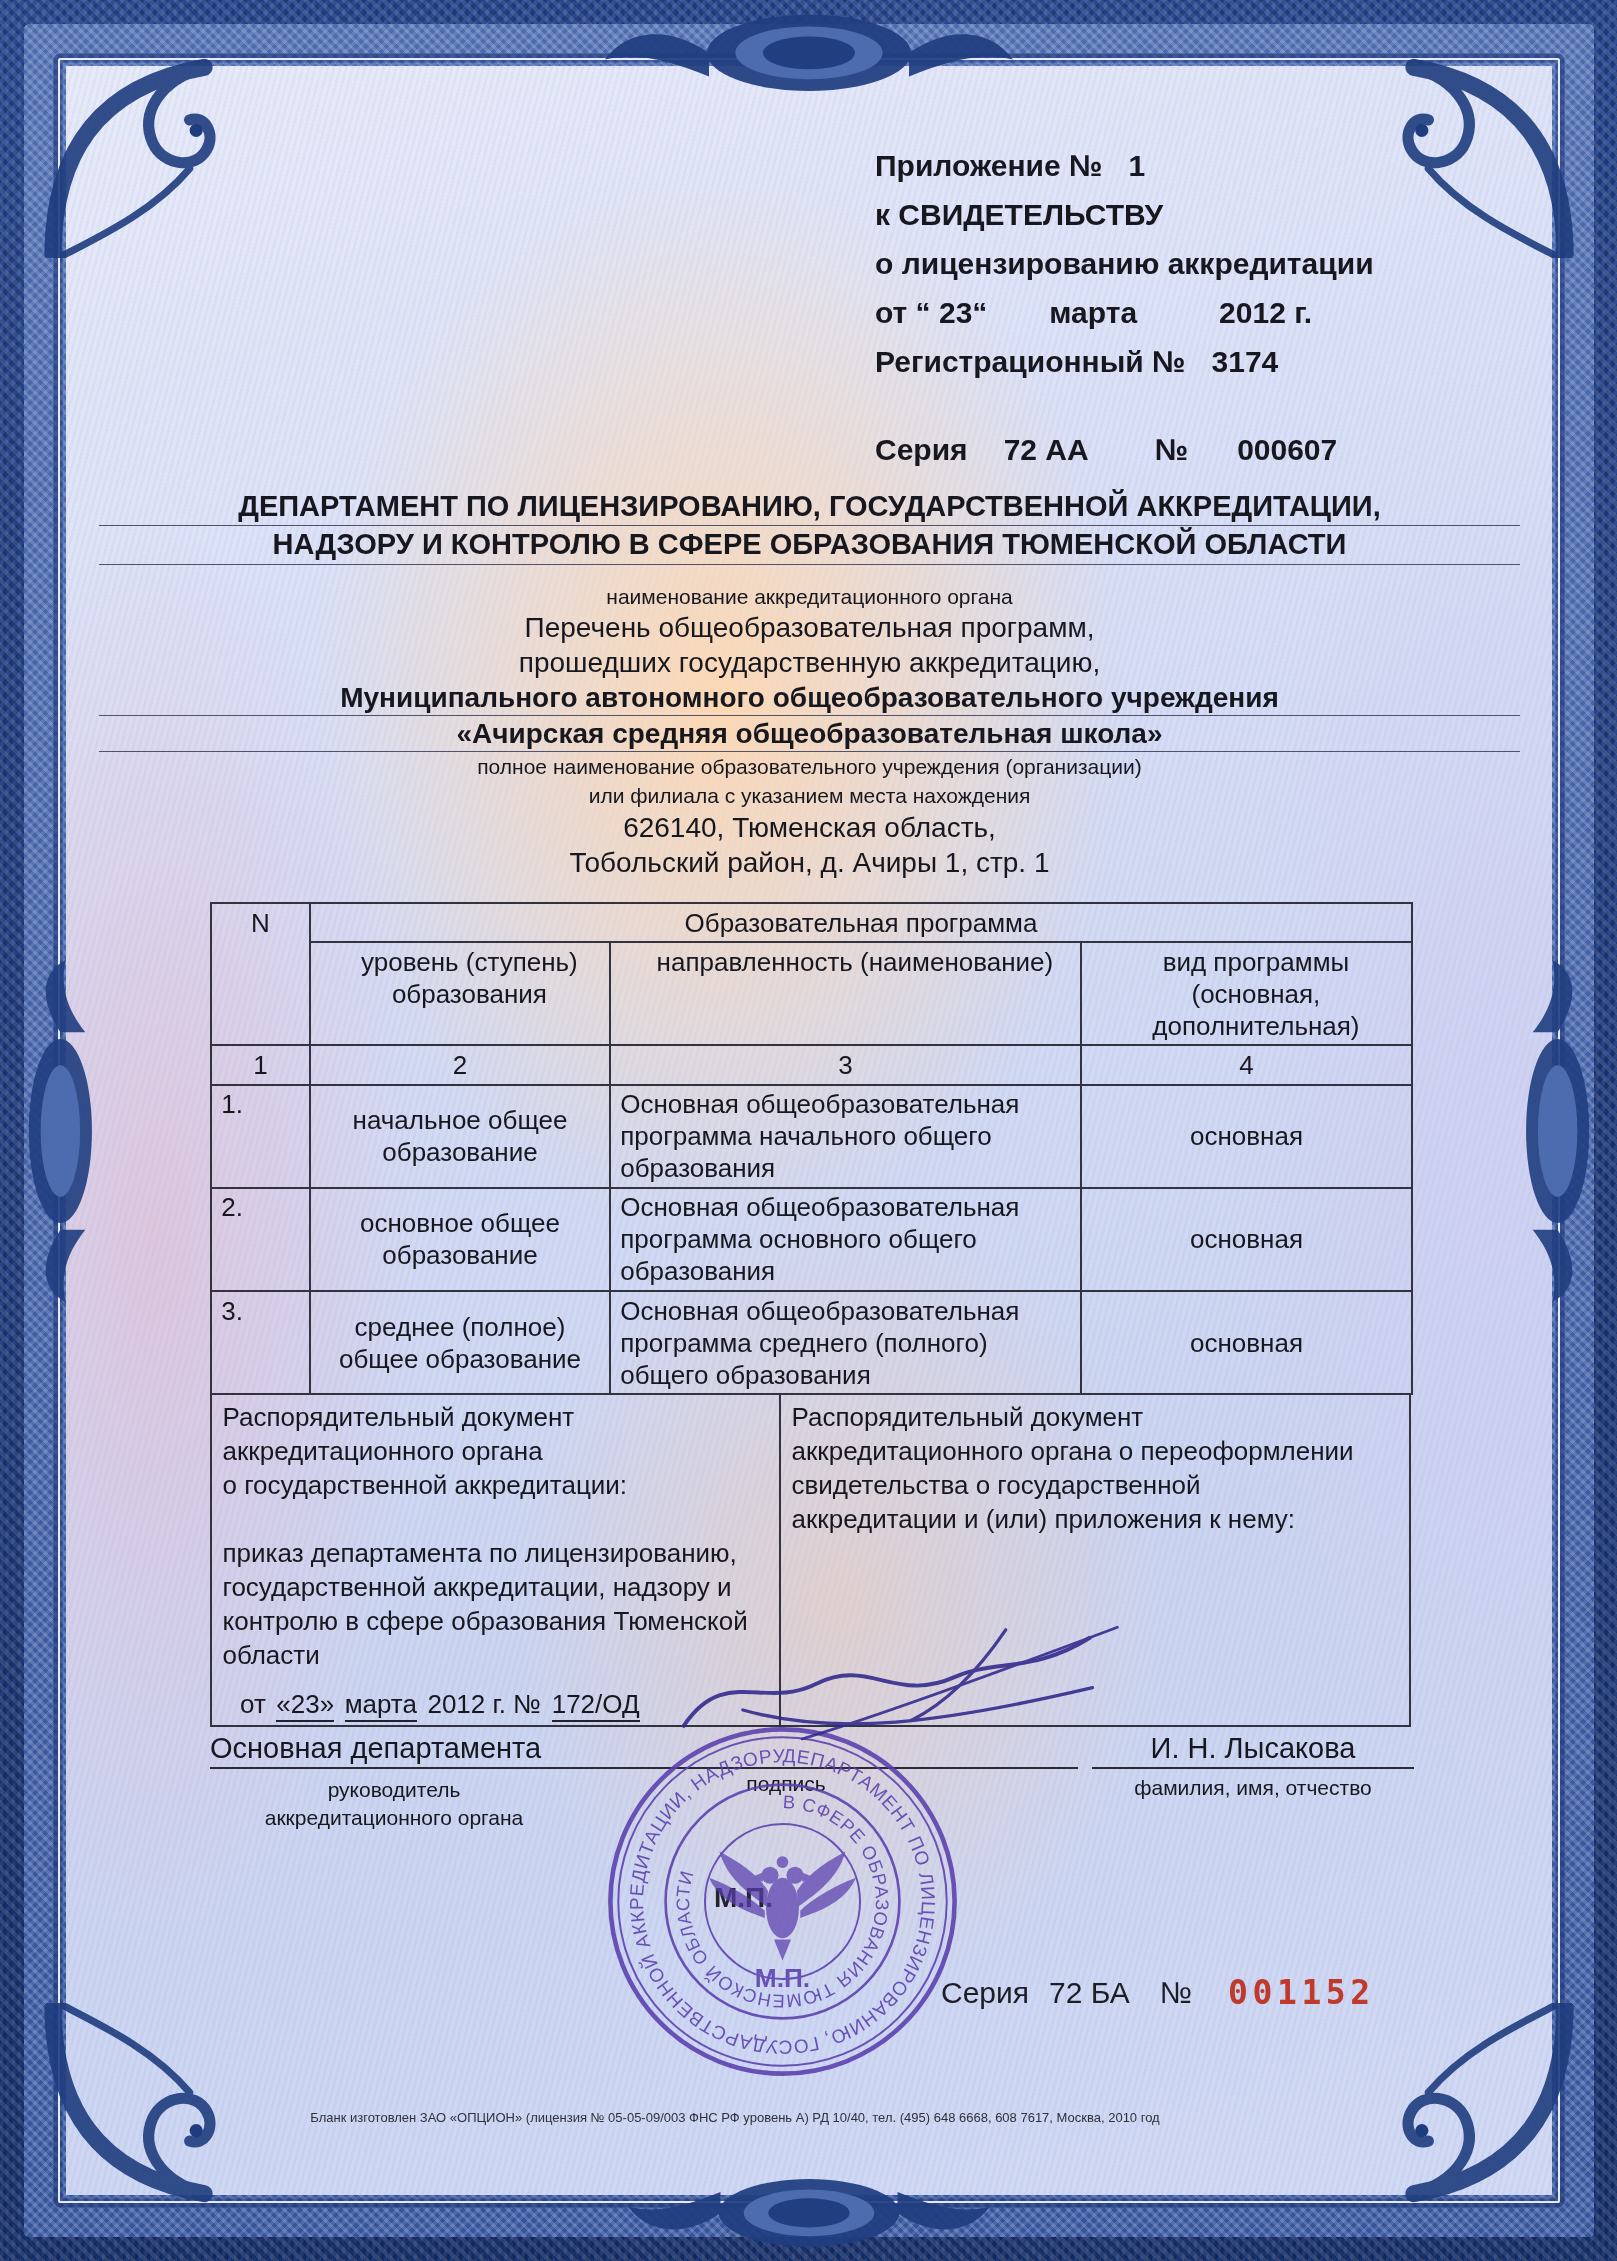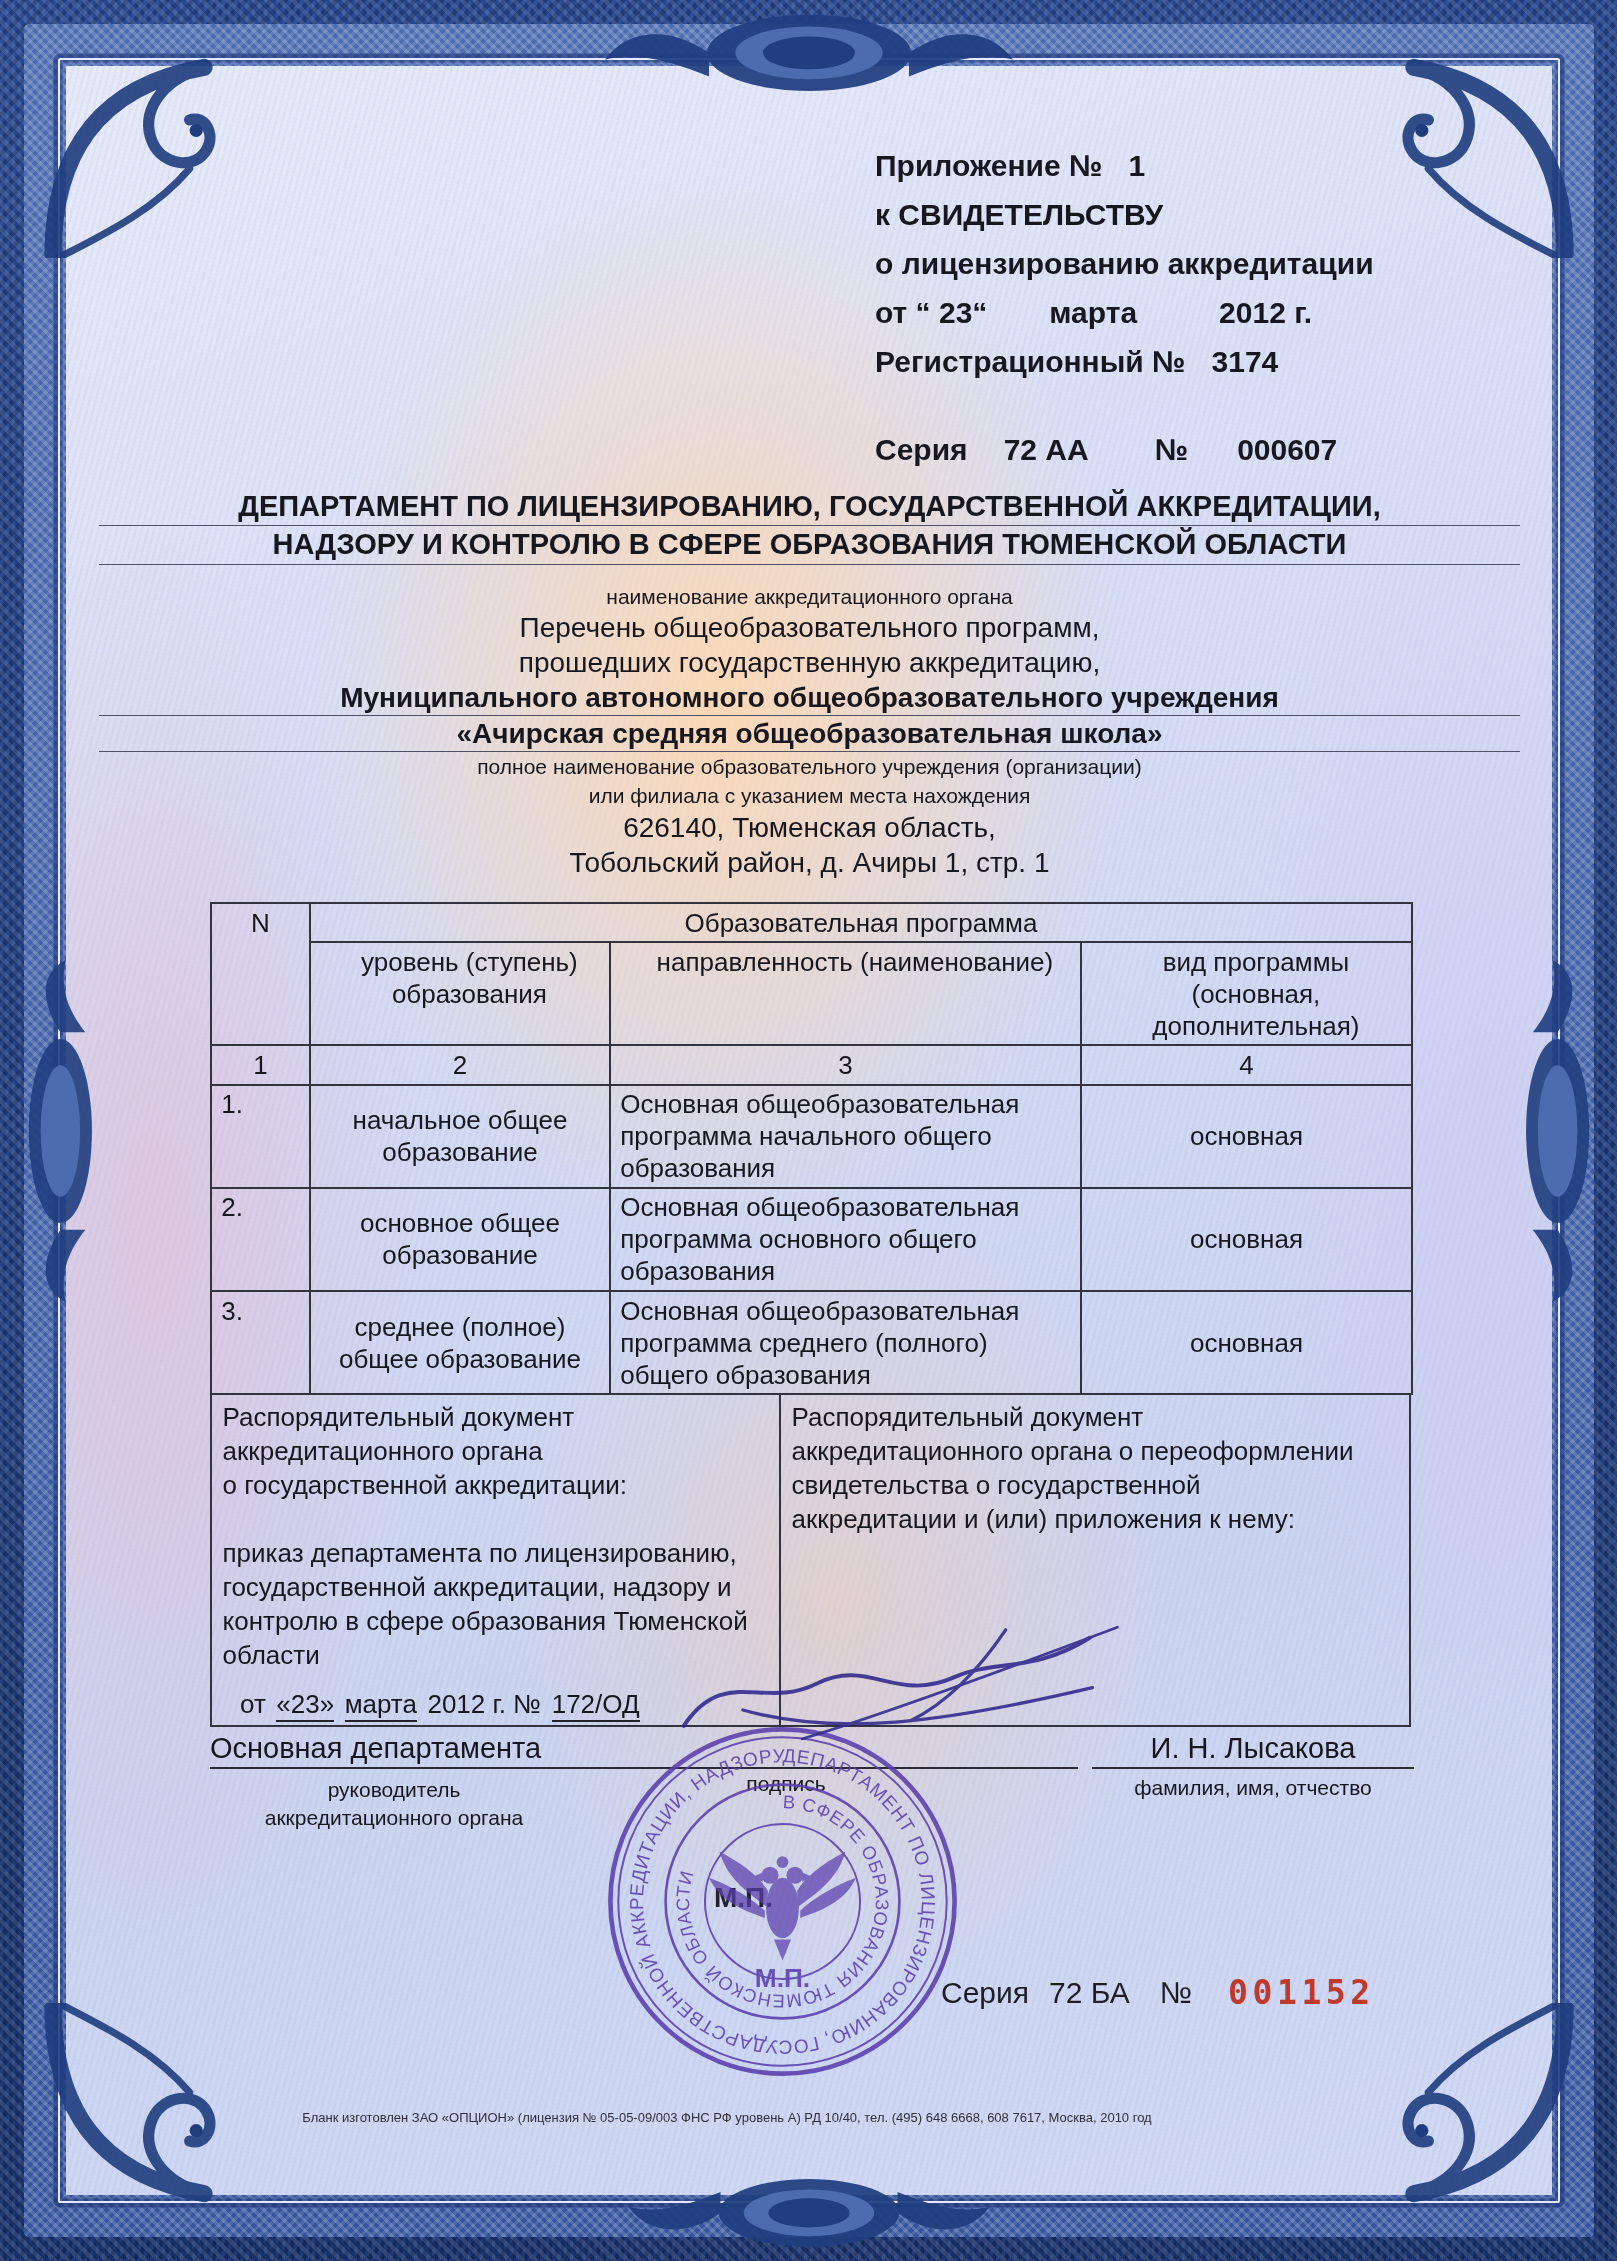--- a/index.html
+++ b/index.html
@@ -106,21 +106,21 @@
   .autograph { left:664px; top:1610px; width:460px; height:158px; z-index:6; }
 
   .series-bottom { left:941px; top:1973px; font-size:30px; color:#1d1d26; }
   .sb-series { margin-left:20px; }
   .sb-no { margin-left:30px; }
   .sb-num {
     margin-left:36px; font-family:"DejaVu Sans Mono", monospace;
     font-size:33px; letter-spacing:4.6px; color:#bf3a2b; font-weight:bold;
     vertical-align:-1.3px;
   }
-  .fine-print { left:8px; top:2110px; width:1438px; text-align:center; font-size:13px; color:#30303c; }
+  .fine-print { left:16px; top:2110px; width:1438px; text-align:center; font-size:13px; color:#30303c; }
 </style>
 </head>
 <body>
 
 <div class="page">
 
   <div class="frame"></div>
   <div class="paper"></div>
 
   <svg class="orn tl" width="217" height="217" viewBox="0 0 330 330">
@@ -204,21 +204,21 @@
       <span>Серия</span><span class="st-series">72 АА</span><span class="st-no">№</span><span class="st-num">000607</span>
     </div>
 
     <div class="abs authority">
       <div class="auth-line">ДЕПАРТАМЕНТ ПО ЛИЦЕНЗИРОВАНИЮ, ГОСУДАРСТВЕННОЙ АККРЕДИТАЦИИ,</div>
       <div class="auth-line">НАДЗОРУ И КОНТРОЛЮ В СФЕРЕ ОБРАЗОВАНИЯ ТЮМЕНСКОЙ ОБЛАСТИ</div>
       <div class="auth-caption">наименование аккредитационного органа</div>
     </div>
 
     <div class="abs intro">
-      <div>Перечень общеобразовательного программ,</div>
+      <div>Перечень общеобразовательная программ,</div>
       <div>прошедших государственную аккредитацию,</div>
       <div class="org-line">Муниципального автономного общеобразовательного учреждения</div>
       <div class="org-line">«Ачирская средняя общеобразовательная школа»</div>
       <div class="intro-caption">полное наименование образовательного учреждения (организации)</div>
       <div class="intro-caption">или филиала с указанием места нахождения</div>
       <div>626140, Тюменская область,</div>
       <div>Тобольский район, д. Ачиры 1, стр. 1</div>
     </div>
 
     <div class="abs docblock">

